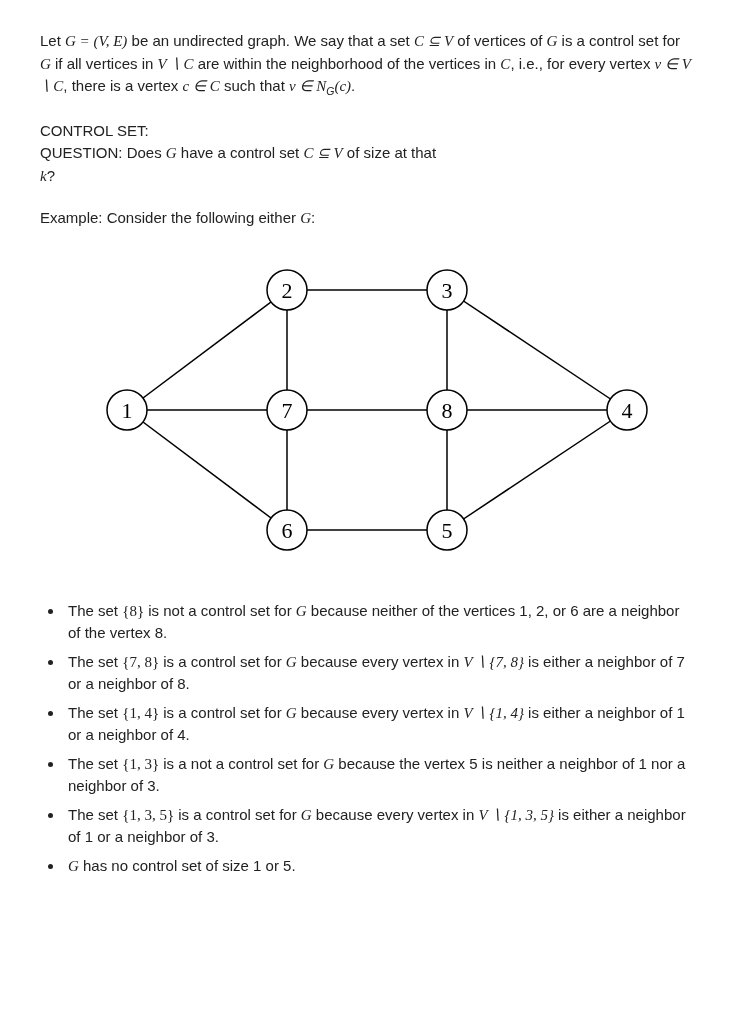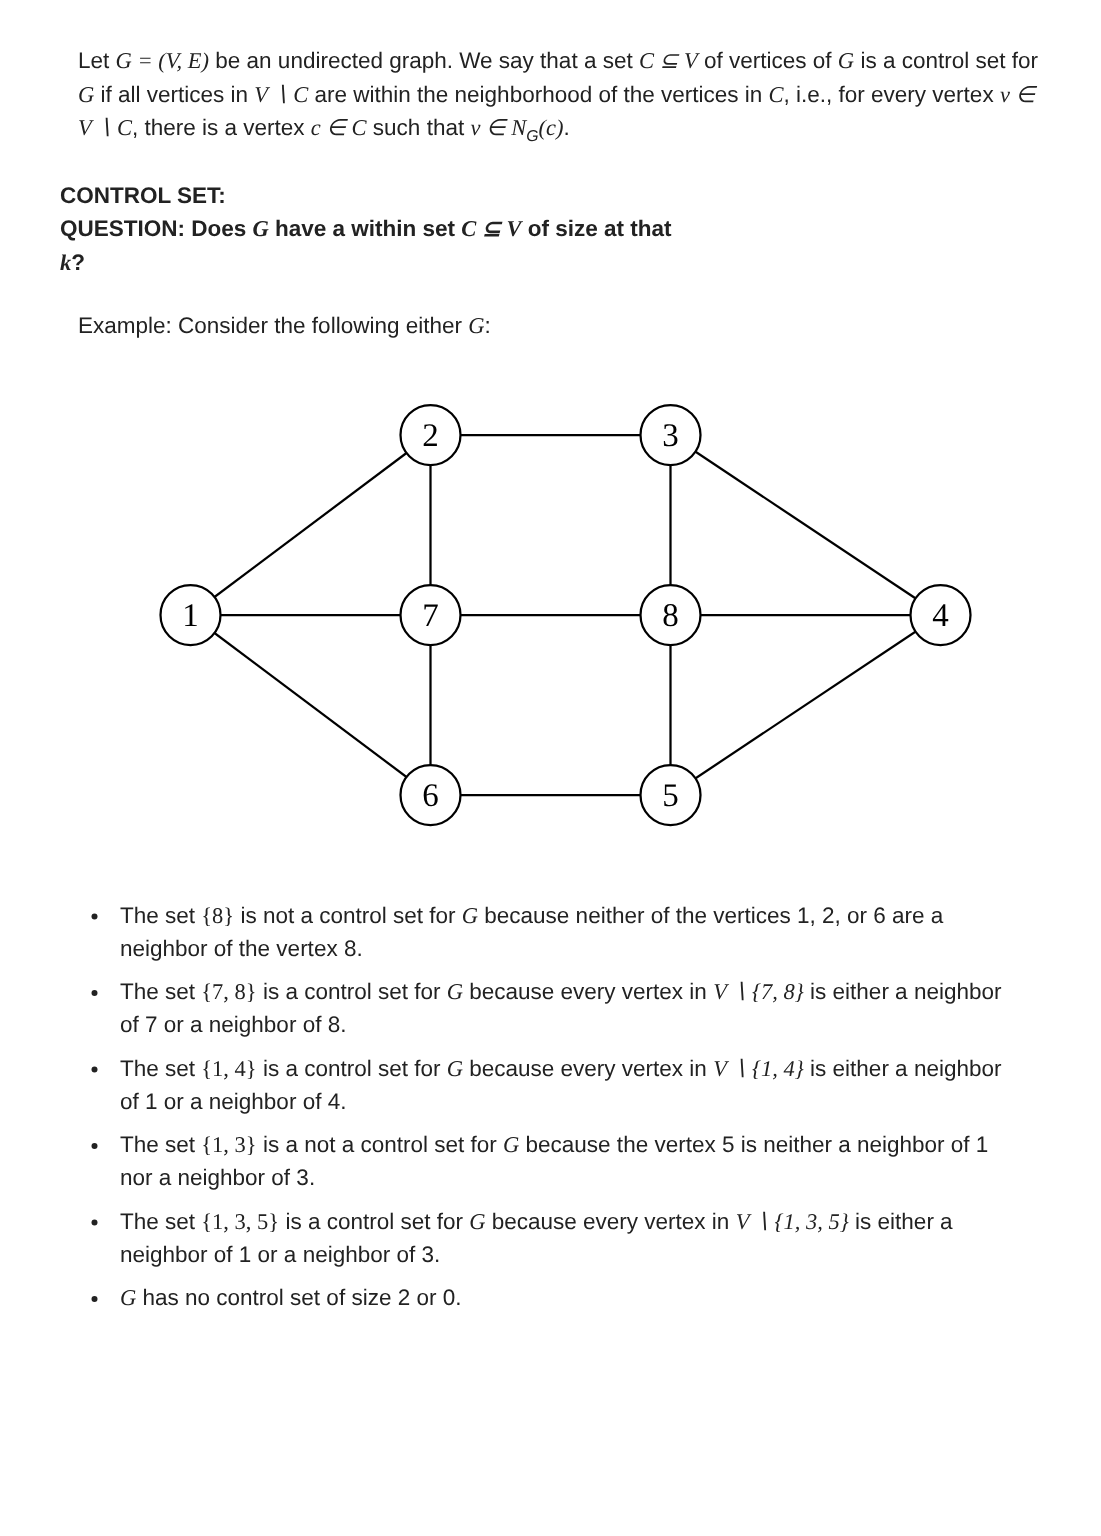--- a/index.html
+++ b/index.html
@@ -9,28 +9,28 @@
     font-family: Arial, Helvetica, sans-serif;
     color: #222;
   }
   .page {
     width: 734px;
     box-sizing: border-box;
     padding: 30px 40px 40px 40px;
     line-height: 1.5;
     font-size: 15px;
   }
-  .para { margin-bottom: 20px; margin-left: 12px; }
+  .para { margin-bottom: 20px; }
   .math { font-family: "Cambria Math", "STIXGeneral", "Times New Roman", serif; font-style: italic; }
   .math.up { font-style: normal; }
   .sub { font-size: 0.7em; vertical-align: sub; font-style: italic; }
 
   ul.bullets {
     padding-left: 24px;
-    margin: 12px;
+    margin: 0;
   }
   ul.bullets li {
     margin-bottom: 6px;
     padding-left: 4px;
   }
 
   svg { display: block; margin: 20px auto 30px auto; }
 
   circle.node {
     fill: #ffffff;
@@ -51,24 +51,24 @@
 </head>
 <body>
 
 <div class="page">
 
   <div class="para">
     <span>Let </span><span class="math">G = (V, E)</span><span> be an undirected graph. We say that a set </span><span class="math">C ⊆ V</span><span> of vertices of </span><span class="math">G</span><span> is a control set for </span><span class="math">G</span><span> if all vertices in </span><span class="math">V ∖ C</span><span> are within the neighborhood of the vertices in </span><span class="math">C</span><span>, i.e., for every vertex </span><span class="math">v ∈ V ∖ C</span><span>, there is a vertex </span><span class="math">c ∈ C</span><span> such that </span><span class="math">v ∈ N</span><span class="sub">G</span><span class="math">(c)</span><span>.</span>
   </div>
 
 
-  <div style="margin-bottom:20px;font-weight:bold;">
+  <div style="margin-bottom:20px;">
     <div>CONTROL SET:</div>
     <div>
-      <span>QUESTION: Does </span><span class="math">G</span><span> have a within set </span><span class="math">C ⊆ V</span><span> of size at that</span>
+      <span>QUESTION: Does </span><span class="math">G</span><span> have a control set </span><span class="math">C ⊆ V</span><span> of size at that</span>
     </div>
     <div><span class="math">k</span>?</div>
   </div>
 
   <div class="para">
     <span>Example: Consider the following either </span><span class="math">G</span><span>:</span>
   </div>
 
   <svg width="600" height="320" viewBox="0 0 600 320">
 
@@ -131,17 +131,17 @@
     <li>
       <span>The set </span><span class="math up">{1, 4}</span><span> is a control set for </span><span class="math">G</span><span> because every vertex in </span><span class="math">V ∖ {1, 4}</span><span> is either a neighbor of 1 or a neighbor of 4.</span>
     </li>
     <li>
       <span>The set </span><span class="math up">{1, 3}</span><span> is a not a control set for </span><span class="math">G</span><span> because the vertex 5 is neither a neighbor of 1 nor a neighbor of 3.</span>
     </li>
     <li>
       <span>The set </span><span class="math up">{1, 3, 5}</span><span> is a control set for </span><span class="math">G</span><span> because every vertex in </span><span class="math">V ∖ {1, 3, 5}</span><span> is either a neighbor of 1 or a neighbor of 3.</span>
     </li>
     <li>
-      <span class="math">G</span><span> has no control set of size 2 or 0.</span>
+      <span class="math">G</span><span> has no control set of size 1 or 5.</span>
     </li>
   </ul>
 
 </div>
 
 </body></html>

